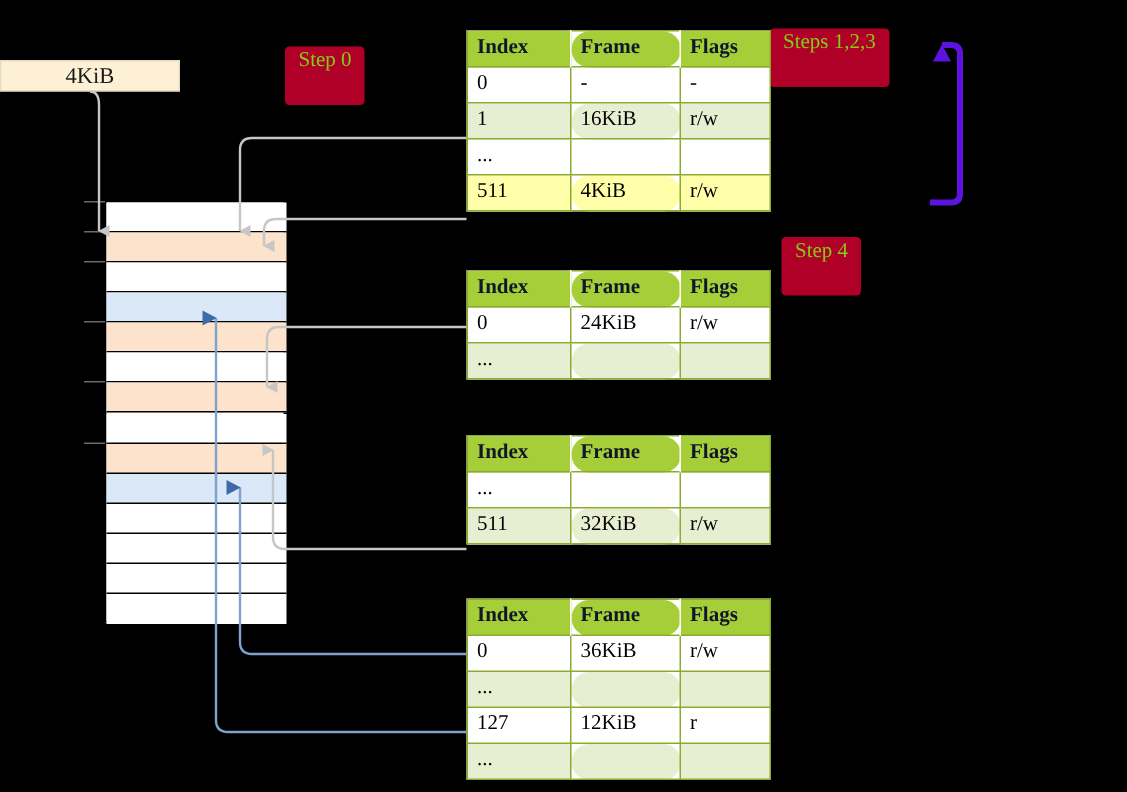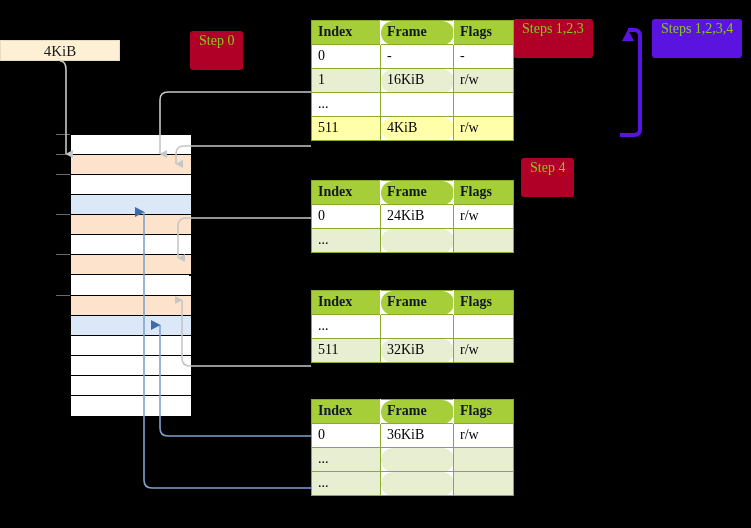--- a/index.html
+++ b/index.html
@@ -115,21 +115,20 @@
 </style>
 </head>
 <body>
 
 <div id="stage">
 
   <div class="size-box" style="left:0px; top:40px; width:120px;">4KiB</div>
 
   <div class="badge red" style="left:190px; top:31px;">Step 0</div>
   <div class="badge red" style="left:513px; top:19px;">Steps 1,2,3</div>
-  <div class="badge violet" style="left:652px; top:19px;">Steps 1,2,3,4</div>
   <div class="badge red" style="left:521px; top:158px;text-align:center;">Step 4</div>
 
   <div class="mem" id="mem-col">
       <div class="mem-row" style="top: 0px; height: 20.0714px;"></div>
       <div class="mem-row orange" style="top: 20.0714px; height: 20.0714px;"></div>
       <div class="mem-row" style="top: 40.1429px; height: 20.0714px;"></div>
       <div class="mem-row blue" style="top: 60.2143px; height: 20.0714px;"></div>
       <div class="mem-row orange" style="top: 80.2857px; height: 20.0714px;"></div>
       <div class="mem-row" style="top: 100.357px; height: 20.0714px;"></div>
       <div class="mem-row orange" style="top: 120.429px; height: 20.0714px;"></div>
@@ -235,20 +234,25 @@
         <tr>
           <td class="c-index">0</td>
           <td class="c-frame">36KiB</td>
           <td class="c-flags">r/w</td>
         </tr>
         <tr class="alt">
           <td class="c-index">...</td>
           <td class="c-frame"></td>
           <td class="c-flags"></td>
         </tr>
+        <tr>
+          <td class="c-index">127</td>
+          <td class="c-frame">12KiB</td>
+          <td class="c-flags">r</td>
+        </tr>
         <tr class="alt">
           <td class="c-index">...</td>
           <td class="c-frame"></td>
           <td class="c-flags"></td>
         </tr>
       </tbody>
     </table>
 
   <svg id="wires" viewBox="0 0 751 528" xmlns="http://www.w3.org/2000/svg">
     <defs>

